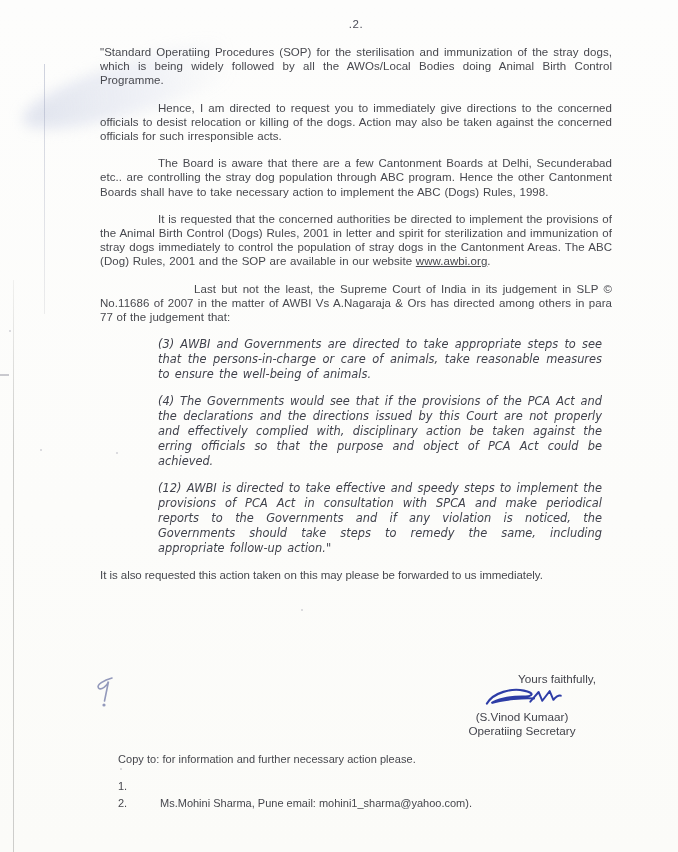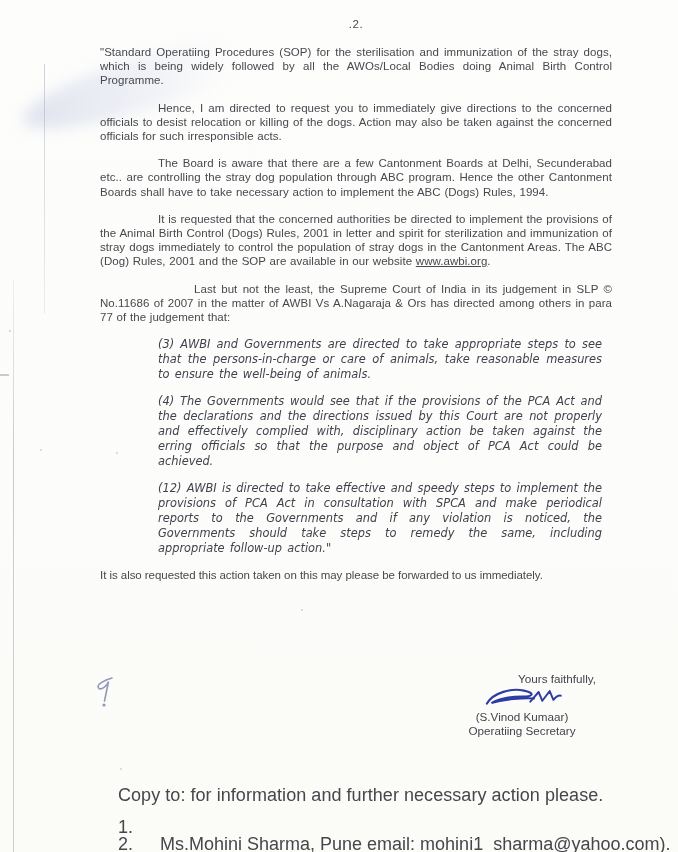--- a/index.html
+++ b/index.html
@@ -54,21 +54,21 @@
     margin:8px 0 0 0; font-size:11.5px; line-height:14px;
     white-space:nowrap; letter-spacing:-0.05px;
   }
   .pen-mark { position:absolute; left:92px; top:674px; width:26px; height:42px; }
   .signature-block {
     position:absolute; right:80px; top:672px; width:152px;
     text-align:center; font-size:11.7px; line-height:14.5px; color:#44454d;
   }
   .signature-salutation { text-align:right; padding-right:2px; }
   .signature-scrawl-wrap { height:24px; margin:-1px 0 0 0; text-align:center; }
-  .copy-block { position:absolute; left:118px; top:753px; width:520px; font-size:18px; color:#46474d;margin-top:32px; }
+  .copy-block { position:absolute; left:118px; top:753px; width:520px; font-size:11px; color:#46474d; }
   .copy-heading { white-space:nowrap; letter-spacing:0.05px; }
   .copy-list { margin-top:13px; }
   .copy-row { display:flex; line-height:16.5px; white-space:nowrap; }
   .copy-num { width:42px; flex:0 0 42px; }
 </style>
 </head>
 <body>
 
 <div class="page">
 
@@ -83,21 +83,21 @@
   <div class="speck" style="left:9px; top:330px;"></div>
   <div class="speck" style="left:120px; top:768px;"></div>
 
   <div class="content">
     <div class="page-number">.2.</div>
 
     <p class="body">"Standard Operatiing Procedures (SOP) for the sterilisation and immunization of the stray dogs, which is being widely followed by all the AWOs/Local Bodies doing Animal Birth Control Programme.</p>
 
     <p class="body indent">Hence, I am directed to request you to immediately give directions to the concerned officials to desist relocation or killing of the dogs. Action may also be taken against the concerned officials for such irresponsible acts.</p>
 
-    <p class="body indent">The Board is aware that there are a few Cantonment Boards at Delhi, Secunderabad etc.. are controlling the stray dog population through ABC program. Hence the other Cantonment Boards shall have to take necessary action to implement the ABC (Dogs) Rules, 1994.</p>
+    <p class="body indent">The Board is aware that there are a few Cantonment Boards at Delhi, Secunderabad etc.. are controlling the stray dog population through ABC program. Hence the other Cantonment Boards shall have to take necessary action to implement the ABC (Dogs) Rules, 1998.</p>
 
     <p class="body indent"><span>It is requested that the concerned authorities be directed to implement the provisions of the Animal Birth Control (Dogs) Rules, 2001 in letter and spirit for sterilization and immunization of stray dogs immediately to control the population of stray dogs in the Cantonment Areas. The ABC (Dog) Rules, 2001 and the SOP are available in our website </span><span class="weblink">www.awbi.org</span><span>.</span></p>
 
     <p class="body bigindent">Last but not the least, the Supreme Court of India in its judgement in SLP © No.11686 of 2007 in the matter of AWBI Vs A.Nagaraja &amp; Ors has directed among others in para 77 of the judgement that:</p>
 
     <div class="quote-block">
       <p class="quote">(3) AWBI and Governments are directed to take appropriate steps to see that the persons-in-charge or care of animals, take reasonable measures to ensure the well-being of animals.</p>
       <p class="quote">(4) The Governments would see that if the provisions of the PCA Act and the declarations and the directions issued by this Court are not properly and effectively complied with, disciplinary action be taken against the erring officials so that the purpose and object of PCA Act could be achieved.</p>
       <p class="quote">(12) AWBI is directed to take effective and speedy steps to implement the provisions of PCA Act in consultation with SPCA and make periodical reports to the Governments and if any violation is noticed, the Governments should take steps to remedy the same, including appropriate follow-up action."</p>
     </div>

